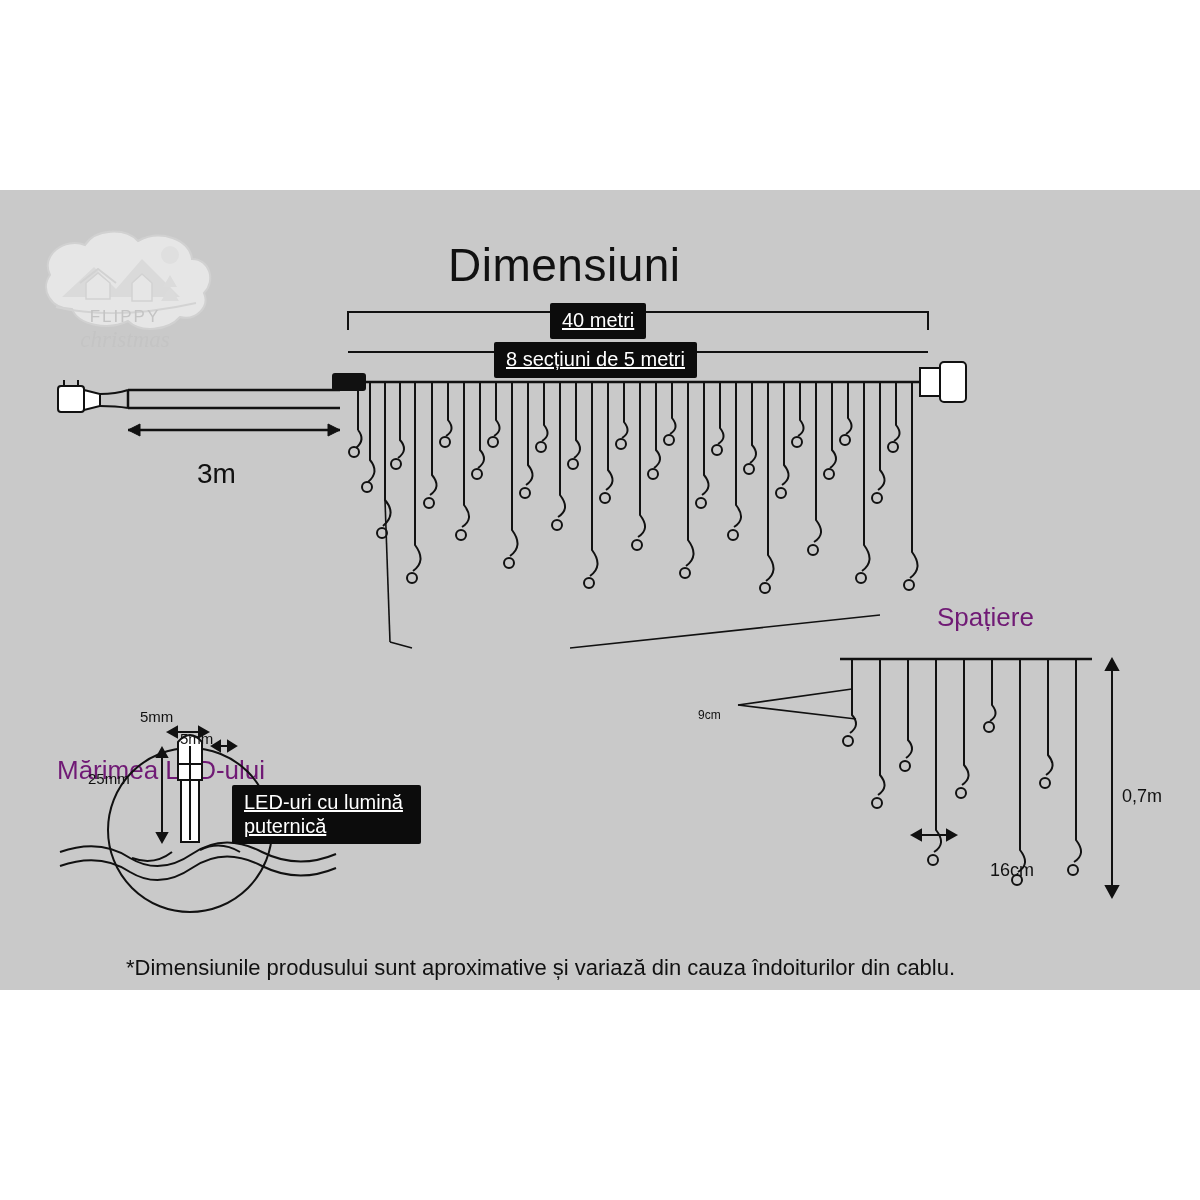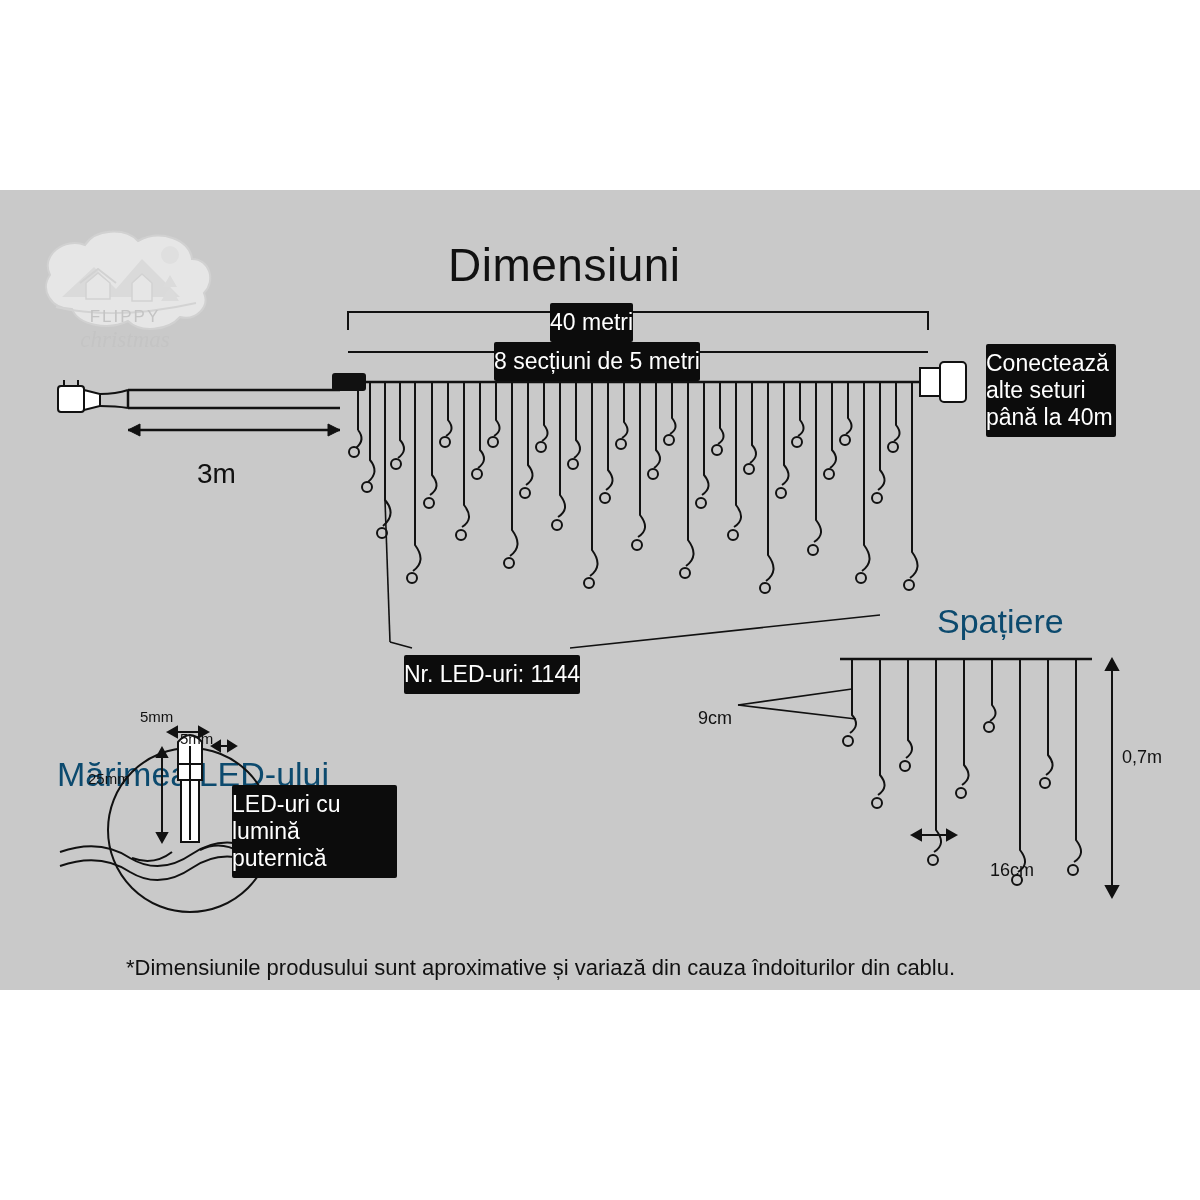--- a/index.html
+++ b/index.html
@@ -1,24 +1,24 @@
 <!DOCTYPE html>
 <html><head>
 <meta charset="utf-8">
 <style>
   html,body{margin:0;padding:0;background:#ffffff;}
   body{width:1200px;height:1200px;font-family:"Liberation Sans",sans-serif;}
   #stage{position:relative;width:1200px;height:1200px;background:#ffffff;overflow:hidden;}
   #panel{position:absolute;left:0;top:190px;width:1200px;height:800px;background:#c9c9c9;}
   .abs{position:absolute;}
   .title{font-size:46px;color:#111;letter-spacing:.5px;}
-  .badge{background:#0c0c0c;color:#fff;font-size:23px;line-height:1.18;padding:6px 0;border-radius:2px;display:inline-block;}
+  .badge{background:#0c0c0c;color:#fff;font-size:20px;line-height:1.18;padding:6px 12px;border-radius:2px;display:inline-block;text-decoration:underline;}
   .plain{color:#111;font-size:28px;}
   .tinytxt{color:#111;font-size:15px;text-align:right;}
-  .label-section{font-size:34px;color:#0c4a6e;}
+  .label-section{font-size:26px;color:#701a75;}
   .footnote{font-size:22px;color:#111;}
   .logo{opacity:.55;}
   svg{display:block;overflow:visible;}
 </style>
 </head>
 <body>
 
 <div id="stage">
 
   <div id="panel"></div>
@@ -170,29 +170,23 @@
         <path d="M345,210 L350,352"></path>
         <path d="M350,352 L372,358"></path>
         <path d="M530,358 L840,325"></path>
       </g>
     </svg>
   </div>
 
   <div class="abs badge" style="left:550px;top:303px;">40 metri</div>
   <div class="abs badge" style="left:494px;top:342px;">8 secțiuni de 5 metri</div>
 
-  <div class="abs badge" style="left:986px;top:344px;width:130px;">
-    <span>Conectează</span><br>
-    <span>alte seturi</span><br>
-    <span>până la 40m</span>
-  </div>
 
   <div class="abs plain" style="left:197px;top:458px;">3m</div>
 
-  <div class="abs badge" style="left:404px;top:655px;">Nr. LED-uri: 1144</div>
 
   <div class="abs label-section" style="left:57px;top:755px;">Mărimea LED-ului</div>
 
   <div class="abs" style="left:40px;top:690px;width:420px;height:230px;">
     <svg width="420" height="230" viewBox="0 0 420 230">
 
       <circle cx="150" cy="140" r="82" fill="none" stroke="#111" stroke-width="2"></circle>
 
       <g stroke="#111" fill="#fff" stroke-width="2">
         <path d="M138,52 q12,-14 24,0 l0,22 l-24,0 z"></path>
@@ -278,19 +272,19 @@
       </g>
 
       <g stroke="#111" fill="#111" stroke-width="2">
         <line x1="432" y1="14" x2="432" y2="252"></line>
         <path d="M432,14 l-6,11 l12,0 z"></path>
         <path d="M432,252 l-6,-11 l12,0 z"></path>
       </g>
     </svg>
   </div>
 
-  <div class="abs tinytxt" style="left:698px;top:708px;font-size:18px;">9cm</div>
+  <div class="abs tinytxt" style="left:698px;top:708px;font-size:12px;">9cm</div>
   <div class="abs tinytxt" style="left:990px;top:840px;font-size:18px;margin-top:20px;">16cm</div>
-  <div class="abs tinytxt" style="left:1122px;top:747px;font-size:18px;">0,7m</div>
+  <div class="abs tinytxt" style="left:1122px;top:786px;font-size:18px;">0,7m</div>
 
   <div class="abs footnote" style="left:126px;top:955px;">*Dimensiunile produsului sunt aproximative și variază din cauza îndoiturilor din cablu.</div>
 
 </div>
 
 </body></html>

